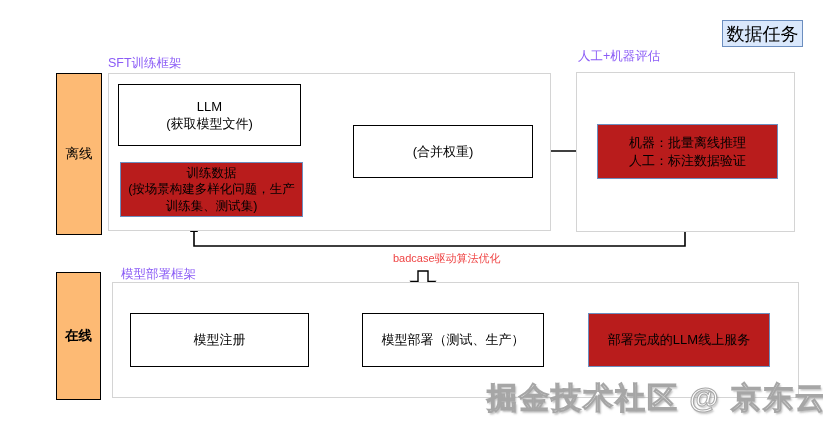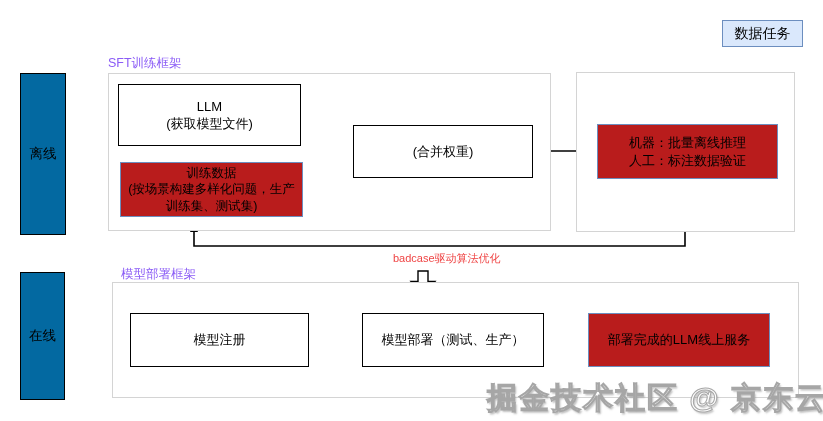--- a/index.html
+++ b/index.html
@@ -19,26 +19,26 @@
     display:flex;flex-direction:column;align-items:center;justify-content:center;
     text-align:center;font-size:13px;line-height:1.32;background:#ffffff;
     border:1.5px solid #000000;
   }
   .node.blue{background:#b91c1c;border:1.5px solid #6c8ebf;}
   .node .ln{white-space:nowrap;}
 
   
   .lane{
     display:flex;align-items:center;justify-content:center;
-    border:1.5px solid #000000;background:#0369a1;font-size:13.5px;
+    border:1.5px solid #000000;background:#fdba74;font-size:13.5px;margin-left:36px;
   }
 
   .badge{
     display:flex;align-items:center;justify-content:center;
-    background:#dae8fc;border:1.5px solid #6c8ebf;font-size:14px;
+    background:#dae8fc;border:1.5px solid #6c8ebf;font-size:18px;
   }
 
   .flow-label{font-size:11px;white-space:nowrap;color:#ef4444;}
 
   .watermark{
     font-size:30px;font-weight:bold;letter-spacing:2px;white-space:nowrap;
     color:#fdfdfd;-webkit-text-stroke:1px #a6a6a6;
     text-shadow:1.5px 2px 2px rgba(140,140,140,0.55);
   }
 </style>
@@ -67,21 +67,21 @@
     <path d="M418,271 L428,271 L428,281.5 L435,281.5 L423,295 L411,281.5 L418,281.5 Z" fill="#ffffff" stroke="#000" stroke-width="1.4"></path>
   </svg>
 
   <div class="abs badge" style="left:722px;top:20px;width:81px;height:27px;">
     <span>数据任务</span>
   </div>
 
   <div class="abs lane" style="left:20px;top:73px;width:46px;height:162px;">
     <span>离线</span>
   </div>
-  <div class="abs lane" style="left:20px;top:272px;width:45px;height:128px;">
+  <div class="abs lane" style="left:20px;top:272px;width:45px;height:128px;font-weight:bold;">
     <span>在线</span>
   </div>
 
   <div class="abs frame-label" style="left:108px;top:55px;">SFT训练框架</div>
   <div class="abs frame" style="left:108px;top:73px;width:443px;height:158px;"></div>
 
   <div class="abs node" style="left:118px;top:84px;width:183px;height:62px;">
     <div class="ln">LLM</div>
     <div class="ln">(获取模型文件)</div>
   </div>
@@ -89,20 +89,21 @@
   <div class="abs node blue" style="left:120px;top:162px;width:183px;height:55px;font-size:12.5px;">
     <div class="ln">训练数据</div>
     <div class="ln">(按场景构建多样化问题，生产</div>
     <div class="ln">训练集、测试集)</div>
   </div>
 
   <div class="abs node" style="left:353px;top:125px;width:180px;height:53px;">
     <div class="ln">(合并权重)</div>
   </div>
 
+  <div class="abs frame-label" style="left:578px;top:48px;">人工+机器评估</div>
   <div class="abs frame" style="left:576px;top:72px;width:219px;height:160px;"></div>
 
   <div class="abs node blue" style="left:597px;top:124px;width:181px;height:55px;">
     <div class="ln">机器：批量离线推理</div>
     <div class="ln">人工：标注数据验证</div>
   </div>
 
   <div class="abs flow-label" style="left:393px;top:251px;">badcase驱动算法优化</div>
 
   <div class="abs frame-label" style="left:121px;top:266px;">模型部署框架</div>

